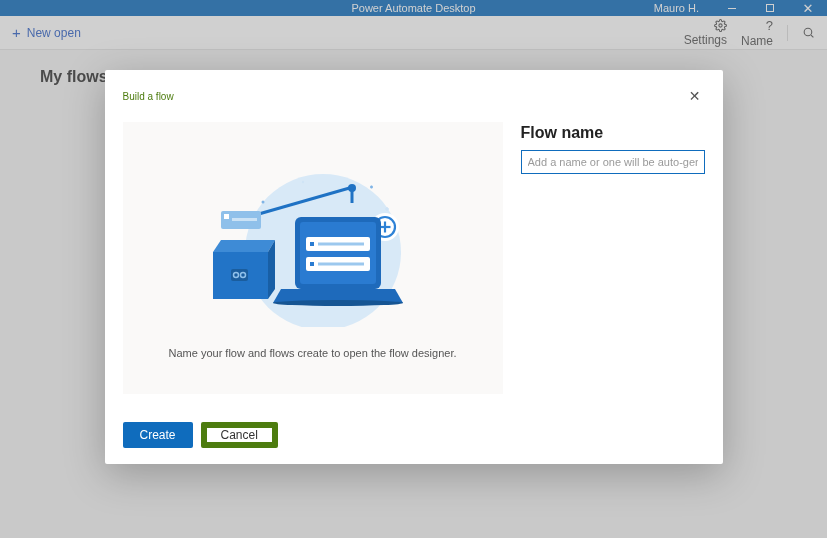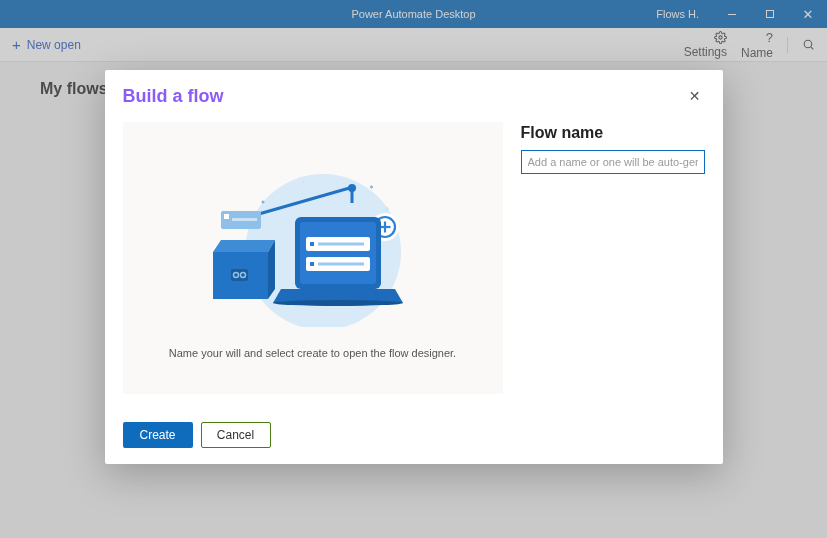--- a/index.html
+++ b/index.html
@@ -5,21 +5,21 @@
     * { margin: 0; padding: 0; box-sizing: border-box; }
     body {
       font-family: "Segoe UI", -apple-system, sans-serif;
       width: 827px;
       height: 538px;
       overflow: hidden;
       background: #f5f5f5;
       position: relative;
     }
     .titlebar {
-      height: 28px;
+      height: 16px;
       background: #106ebe;
       display: flex;
       align-items: center;
       color: #fff;
       font-size: 11px;
       position: relative;
     }
     .titlebar-title {
       position: absolute;
       left: 50%;
@@ -82,21 +82,21 @@
       border-radius: 2px;
       box-shadow: 0 10px 40px rgba(0,0,0,0.25);
       position: relative;
     }
     .dialog-header {
       display: flex;
       justify-content: space-between;
       align-items: center;
       padding: 14px 18px 8px 18px;
     }
-    .dialog-title { font-size: 18px; font-weight: 700; color: #8b5cf6; }
+    .dialog-title { font-size: 10px; font-weight: 400; color: #4d7c0f; }
     .dialog-close { font-size: 14px; color: #555; cursor: pointer; padding: 4px; }
     .dialog-body {
       display: flex;
       padding: 6px 18px 16px 18px;
       gap: 18px;
     }
     .illus-panel {
       flex: 0 0 380px;
       background: #faf9f8;
       height: 272px;
@@ -129,31 +129,31 @@
       height: 26px;
       font-size: 12px;
       border-radius: 2px;
       cursor: pointer;
       display: flex;
       align-items: center;
       justify-content: center;
       padding: 0 14px;
     }
     .btn-primary { background: #0f6cbd; color: #fff; border: none; }
-    .btn-secondary { background: #fff; color: #333; border: 1px solid #4d7c0f; }
+    .btn-secondary { background: #fff; color: #333; border: 6px solid #4d7c0f; }
 
     svg { display: block; }
   </style>
 </head>
 <body>
 
 <div class="titlebar">
   <span class="titlebar-title">Power Automate Desktop</span>
   <div class="titlebar-right">
-    <span class="titlebar-user">Flows H.</span>
+    <span class="titlebar-user">Mauro H.</span>
     <div class="win-btn">
         <div class="line"></div>
       </div>
     <div class="win-btn">
         <div class="sq"></div>
       </div>
     <div class="win-btn x">✕</div>
   </div>
 </div>
 
@@ -239,21 +239,21 @@
             <ellipse cx="135" cy="146" rx="65" ry="3" fill="#165593"></ellipse>
 
             <rect x="103" y="80" width="64" height="14" rx="2" fill="#fff"></rect>
             <rect x="107" y="85" width="4" height="4" fill="#2a7bd1"></rect>
             <rect x="115" y="85.5" width="46" height="3" fill="#9cc8ee"></rect>
             <rect x="103" y="100" width="64" height="14" rx="2" fill="#fff"></rect>
             <rect x="107" y="105" width="4" height="4" fill="#2a7bd1"></rect>
             <rect x="115" y="105.5" width="46" height="3" fill="#9cc8ee"></rect>
           </svg>
         </span>
-        <div class="illus-hint">Name your will and select create to open the flow designer.</div>
+        <div class="illus-hint">Name your flow and flows create to open the flow designer.</div>
       </div>
       <div class="form-panel">
         <div class="field-label">Flow name</div>
         <input class="text-input" type="text" placeholder="Add a name or one will be auto-generated" style="">
       </div>
     </div>
     <div class="dialog-footer">
       <button class="btn btn-primary">Create</button>
       <button class="btn btn-secondary">Cancel</button>
     </div>

